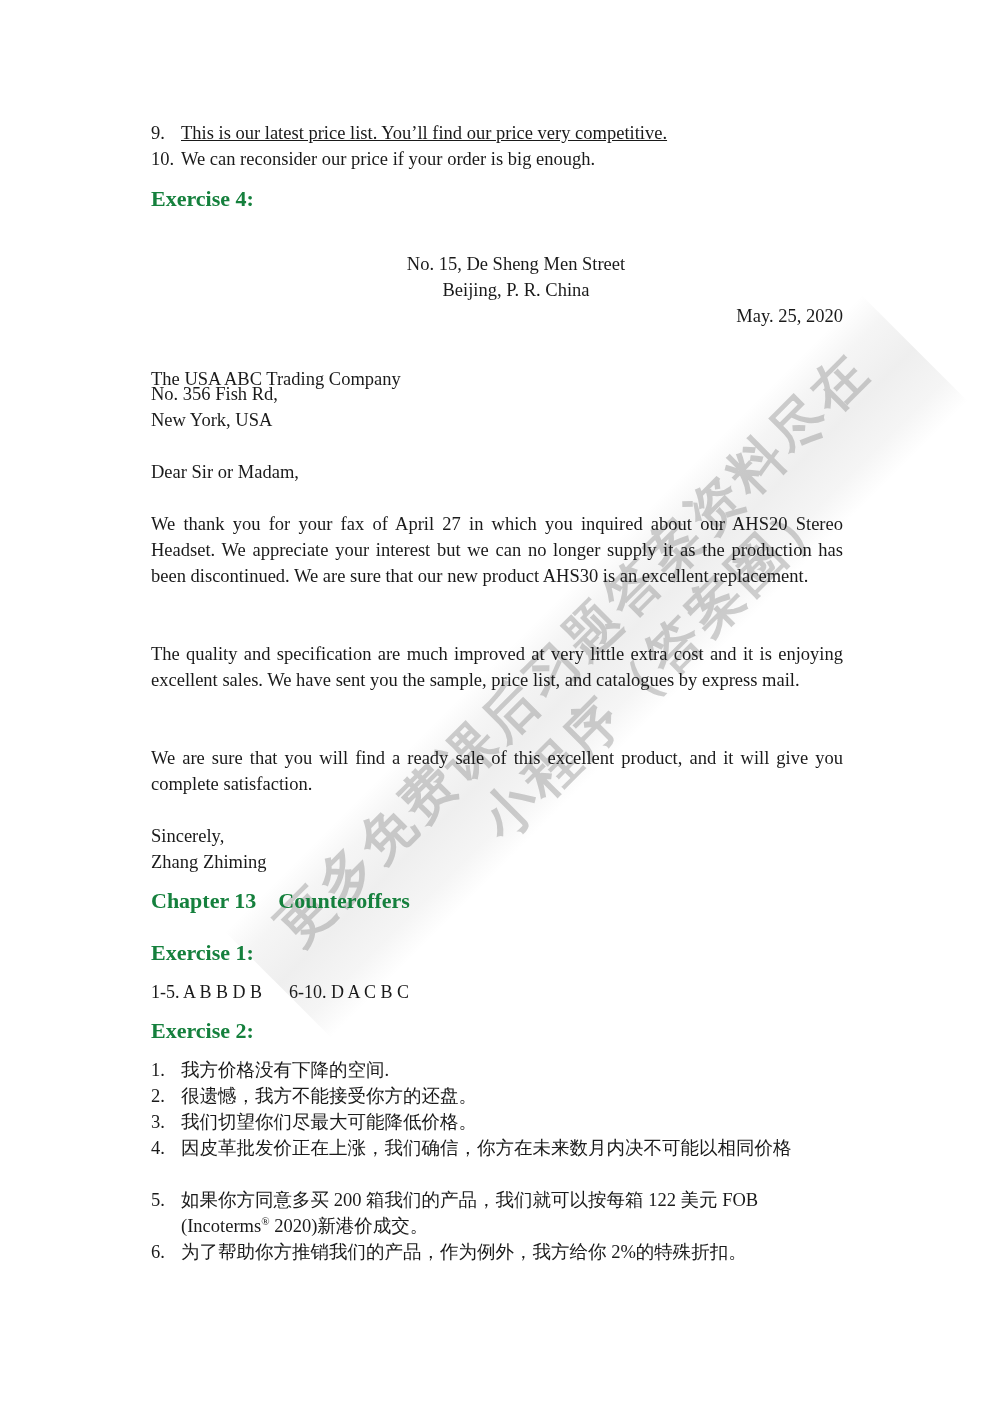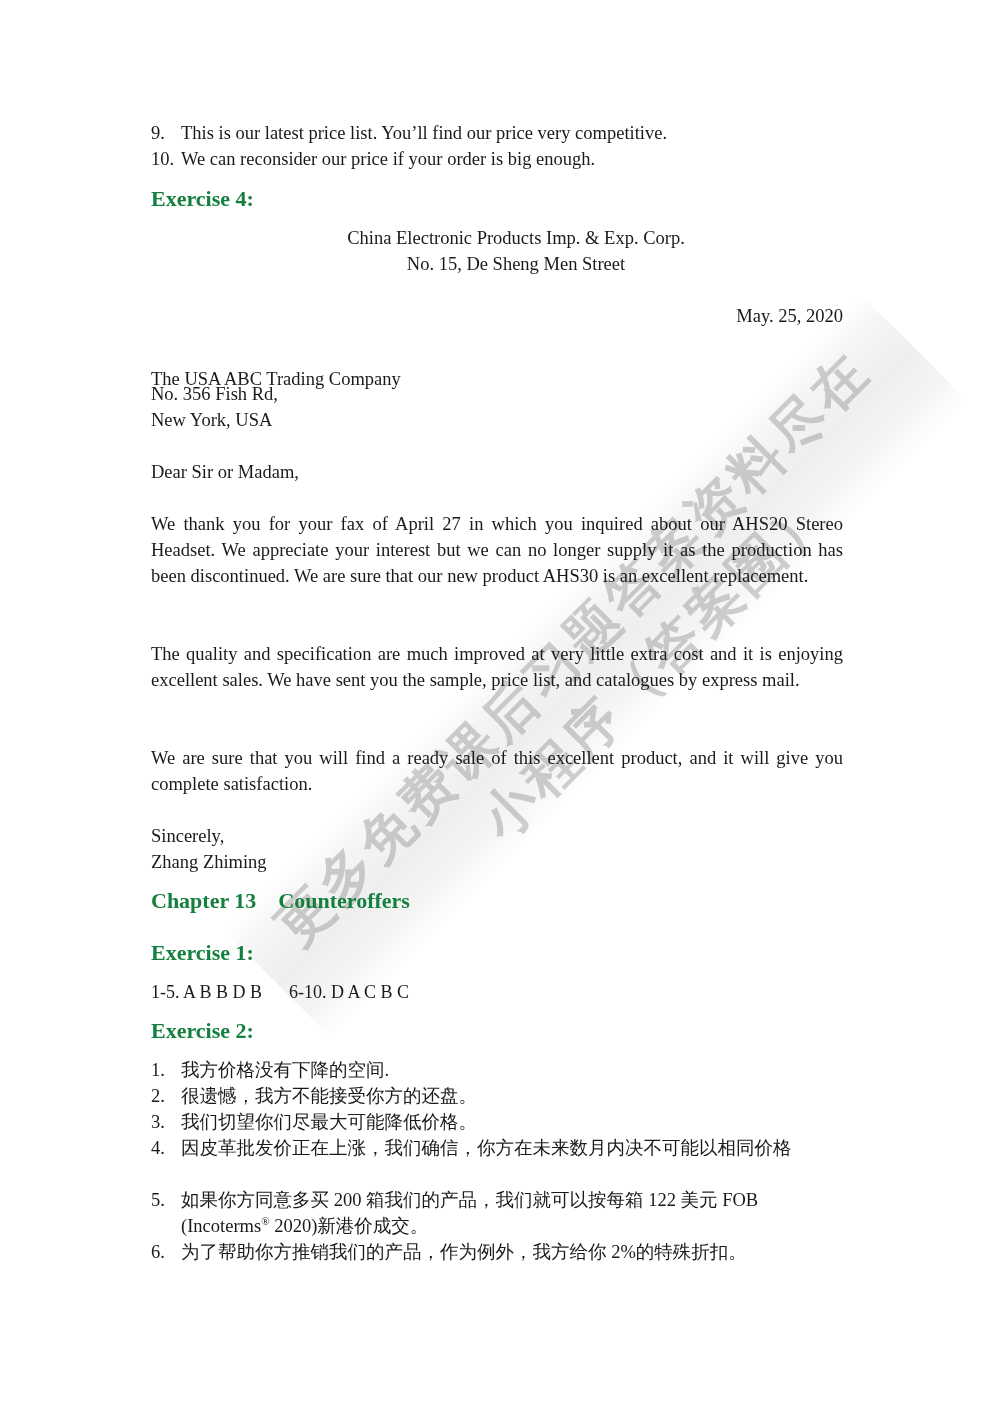--- a/index.html
+++ b/index.html
@@ -111,31 +111,31 @@
 <body>
 
 <div class="page">
 
   <div class="watermark">
     <div class="wm-band"></div>
     <div class="wm-text1">更多免费课后习题答案资料尽在</div>
     <div class="wm-text2">小程序（答案圈）</div>
   </div>
 
-  <div class="abs list-line" style="left:151px; top:120px;">
+  <div class="abs list-line" style="left:151px; top:120px;text-decoration:underline;">
     <span class="num">9.</span><span>This is our latest price list. You’ll find our price very competitive.</span>
   </div>
   <div class="abs list-line" style="left:151px; top:146px;">
     <span class="num10">10.</span><span>We can reconsider our price if your order is big enough.</span>
   </div>
 
   <div class="abs heading" style="left:151px; top:184px;">Exercise 4:</div>
 
-  <div class="center-line" style="top:225px;">China Electronic Products Imp. &amp; Exp. Corp.</div>
   <div class="center-line" style="top:251px;">No. 15, De Sheng Men Street</div>
+  <div class="center-line" style="top:277px;">Beijing, P. R. China</div>
 
   <div class="right-line" style="top:303px;">May. 25, 2020</div>
 
   <div class="abs txt" style="left:151px; top:366px;">The USA ABC Trading Company</div>
   <div class="abs txt" style="left:151px; top:381px;">No. 356 Fish Rd,</div>
   <div class="abs txt" style="left:151px; top:407px;">New York, USA</div>
 
   <div class="abs txt" style="left:151px; top:459px;">Dear Sir or Madam,</div>
 
   <div class="para" style="top:511px;">We thank you for your fax of April 27 in which you inquired about our AHS20 Stereo Headset. We appreciate your interest but we can no longer supply it as the production has been discontinued. We are sure that our new product AHS30 is an excellent replacement.</div>

